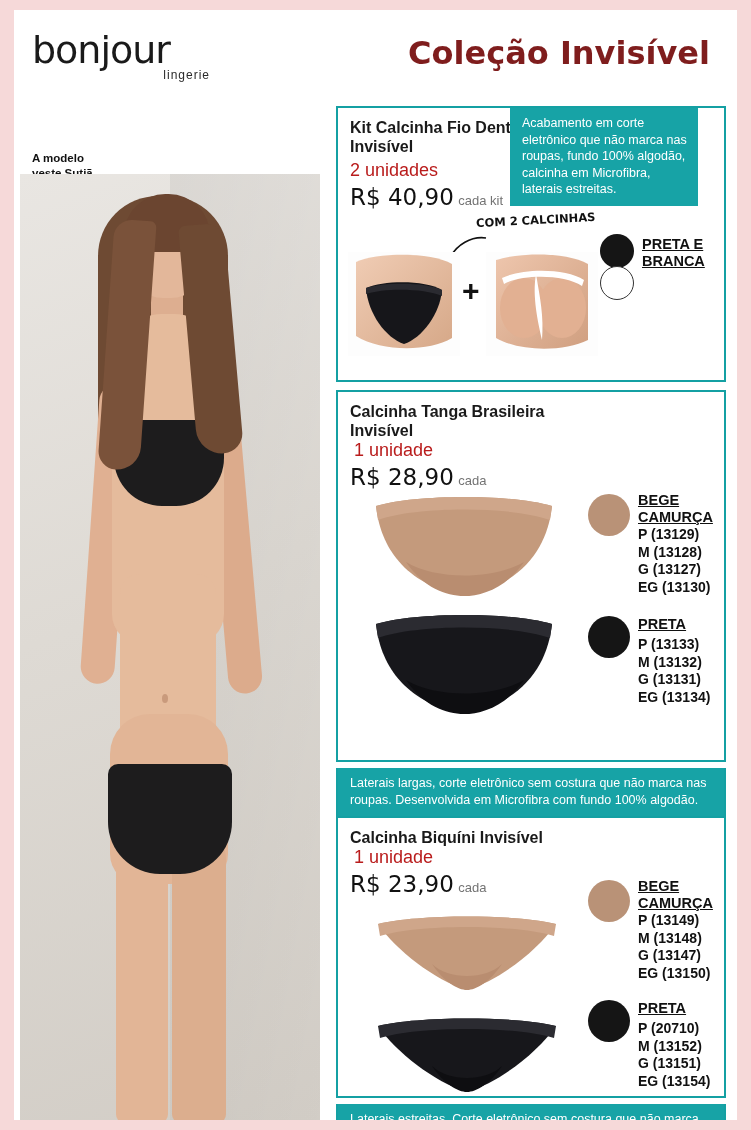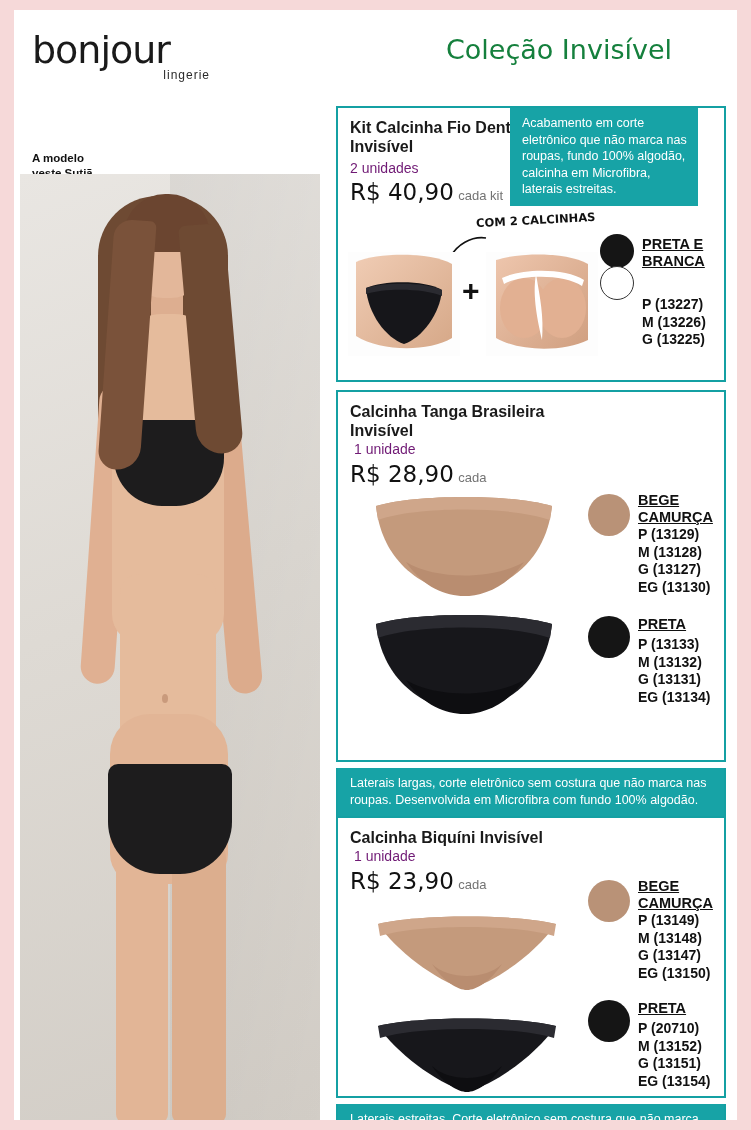--- a/index.html
+++ b/index.html
@@ -49,23 +49,23 @@
     letter-spacing: 1px;
     margin-top: -2px;
     padding-right: 2px;
   }
   .collection-title {
     position: absolute;
     left: 380px;
     top: 24px;
     width: 330px;
     text-align: center;
-    font-size: 27px;
-    color: #15803d;
-    font-weight: 400;
+    font-size: 32px;
+    color: #7f1d1d;
+    font-weight: 700;
     font-family: "DejaVu Sans", sans-serif;
   }
 
   
   .model-col {
     position: absolute;
     left: 0;
     top: 86px;
     width: 310px;
     height: 1024px;
@@ -193,22 +193,22 @@
     padding: 7px 10px 8px 12px;
     font-family: "Liberation Sans", sans-serif;
   }
   .card-title {
     font-size: 16px;
     font-weight: bold;
     color: #1a1a1a;
     line-height: 19px;
   }
   .card-sub {
-    font-size: 14px;
-    color: #701a75;
+    font-size: 18px;
+    color: #b91c1c;
     font-weight: normal;
   }
   .price {
     font-size: 23px;
     color: #111;
     font-weight: normal;
     font-family: "DejaVu Sans", sans-serif;
   }
   .price-unit {
     font-size: 13px;
@@ -362,25 +362,20 @@
           <path d="M16 26 C36 16, 80 16, 98 28 L96 34 C78 22, 36 22, 18 32 Z" fill="#ffffff"></path>
         </svg>
       </div>
 
       <div class="c1-colors">
         <div style="position:relative;height:64px">
           <span class="swatch" style="position:absolute;left:0;top:0;width:34px;height:34px;background:#151515"></span>
           <span class="swatch" style="position:absolute;left:0;top:32px;width:34px;height:34px;background:#ffffff;border:1.5px solid #333"></span>
           <div class="color-name" style="position:absolute;left:42px;top:2px;width:86px">PRETA E BRANCA</div>
         </div>
-        <div style="margin-top:-2px;margin-left:42px">
-          <div class="code">P (13227)</div>
-          <div class="code">M (13226)</div>
-          <div class="code">G (13225)</div>
-        </div>
       </div>
     </div>
 
     <div class="card" id="card2">
       <div class="c2-head">
         <div class="card-title">Calcinha Tanga Brasileira Invisível</div>
         <span class="card-sub" style="margin-left:4px">1 unidade</span>
         <div style="margin-top:3px">
           <span class="price">R$ 28,90</span>
           <span class="price-unit">cada</span>

